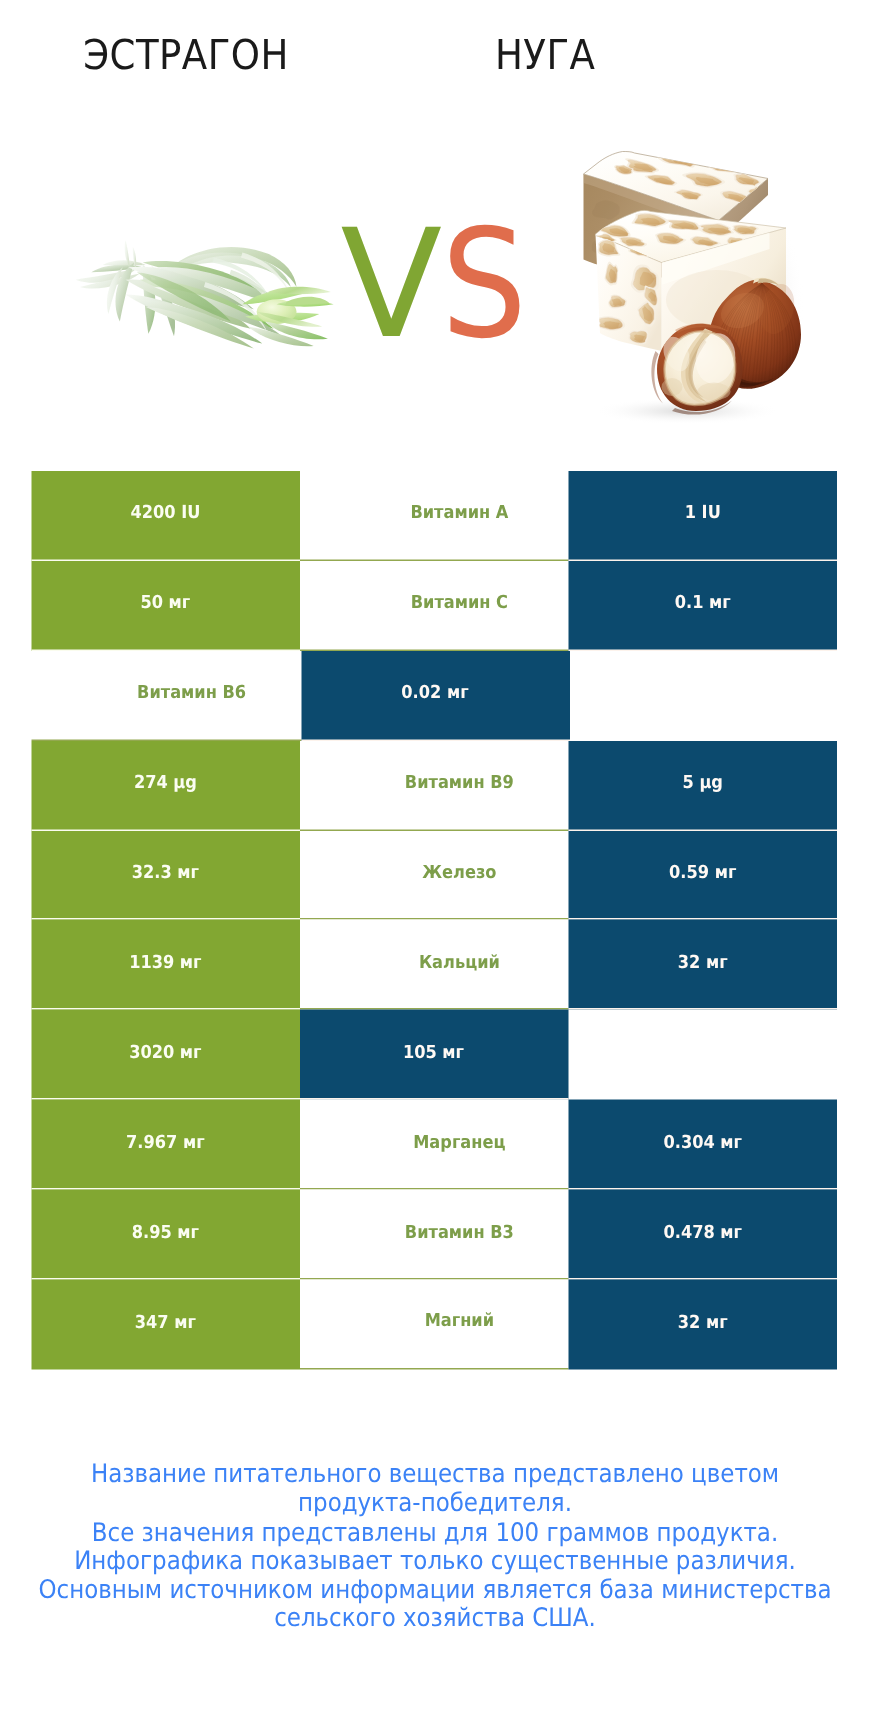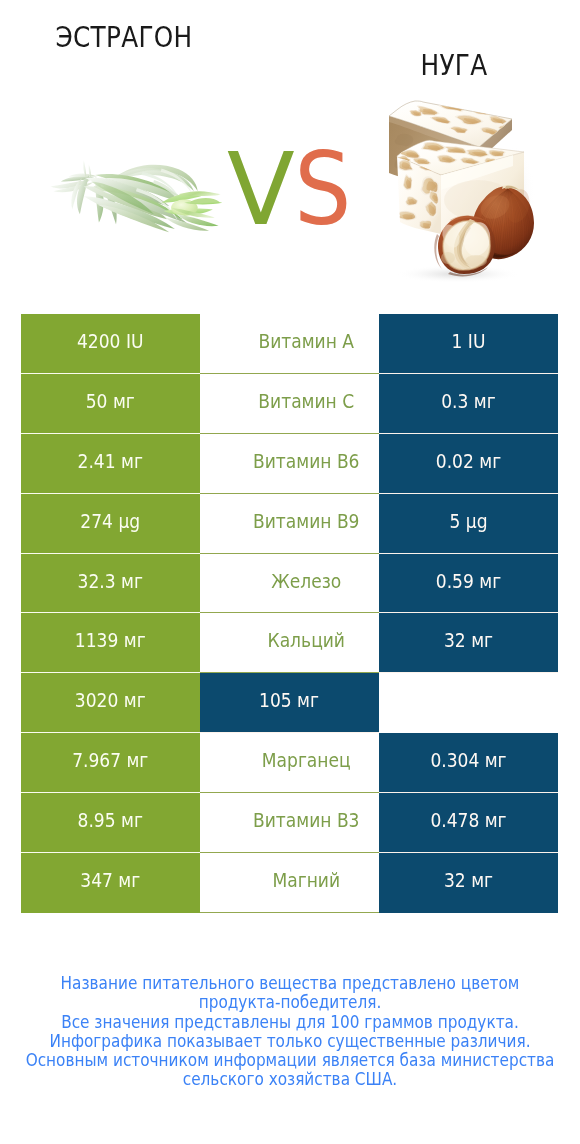--- a/index.html
+++ b/index.html
@@ -1,27 +1,27 @@
 <!DOCTYPE html>
 <html><head>
 <meta charset="utf-8">
 <style>
   html,body{margin:0;padding:0;}
   body{width:580px;height:1144px;background:#fff;font-family:"Liberation Sans",sans-serif;overflow:hidden;}
   .page{position:relative;width:580px;height:1144px;}
   .hdr{position:absolute;top:0;left:0;width:580px;height:300px;}
   .title{position:absolute;font-family:"DejaVu Sans Condensed","DejaVu Sans",sans-serif;font-size:27.5px;letter-spacing:0.3px;color:#1a1a1a;white-space:nowrap;}
   #t-left{left:0;width:248px;top:21px;text-align:center;}
-  #t-right{left:330px;width:248px;top:21px;text-align:center;margin-top:28px;}
+  #t-right{left:330px;width:248px;top:21px;}
   .vs{position:absolute;left:0;width:580px;top:140px;text-align:center;font-family:"DejaVu Sans Condensed","DejaVu Sans",sans-serif;font-size:100px;font-weight:400;line-height:1;letter-spacing:5px;}
   .vs .v{color:#80A633;display:inline-block;transform:scaleX(1.10) translateX(2.7px);transform-origin:left center;}
   .vs .s{color:#E06D4C;display:inline-block;margin-left:4px;}
   .tbl{position:absolute;left:21px;top:314px;width:537px;}
   .row{display:flex;height:59.9px;}
-  .c{display:flex;align-items:center;justify-content:center;font-family:"DejaVu Sans Condensed","DejaVu Sans",sans-serif;font-size:19px;font-weight:400;line-height:1;letter-spacing:0px;padding-bottom:4px;box-sizing:border-box;}
+  .c{display:flex;align-items:center;justify-content:center;font-family:"DejaVu Sans Condensed","DejaVu Sans",sans-serif;font-size:12px;font-weight:700;line-height:1;letter-spacing:0px;padding-bottom:4px;box-sizing:border-box;}
   .cl{width:178.5px;background:#82A732;color:#FBFDF2;border-bottom:1.2px solid #FAFCEE;}
   .cm{width:179.5px;background:#FFFFFF;color:#7D9E4A;border-bottom:1.2px solid #93A850;padding-left:34px;}
   .cr{width:179px;background:#0c4a6e;color:#FFF9F4;border-bottom:1.2px solid #FDF3EC;}
   .row:last-child .cl,.row:last-child .cr{border-bottom:none;}
   .foot{position:absolute;left:0;top:974px;width:580px;text-align:center;font-family:"DejaVu Sans Condensed","DejaVu Sans",sans-serif;font-size:17px;line-height:19.3px;color:#3b82f6;}
   .img-left{position:absolute;left:40px;top:152px;transform:scale(0.95,0.82);transform-origin:left top;opacity:0.96;}
   .img-right{position:absolute;left:378px;top:82px;}
 </style>
 </head>
 <body>
@@ -489,24 +489,23 @@
   </div>
   <div class="tbl" id="tbl">
       <div class="row">
         <div class="c cl">4200 IU</div>
         <div class="c cm">Витамин А</div>
         <div class="c cr">1 IU</div>
       </div>
       <div class="row">
         <div class="c cl">50 мг</div>
         <div class="c cm">Витамин C</div>
-        <div class="c cr">0.3 мг</div>
-      </div>
-      <div class="row">
-        <div class="c cl">2.41 мг</div>
+        <div class="c cr">0.1 мг</div>
+      </div>
+      <div class="row">
         <div class="c cm">Витамин B6</div>
         <div class="c cr">0.02 мг</div>
       </div>
       <div class="row">
         <div class="c cl">274 µg</div>
         <div class="c cm">Витамин B9</div>
         <div class="c cr">5 µg</div>
       </div>
       <div class="row">
         <div class="c cl">32.3 мг</div>

